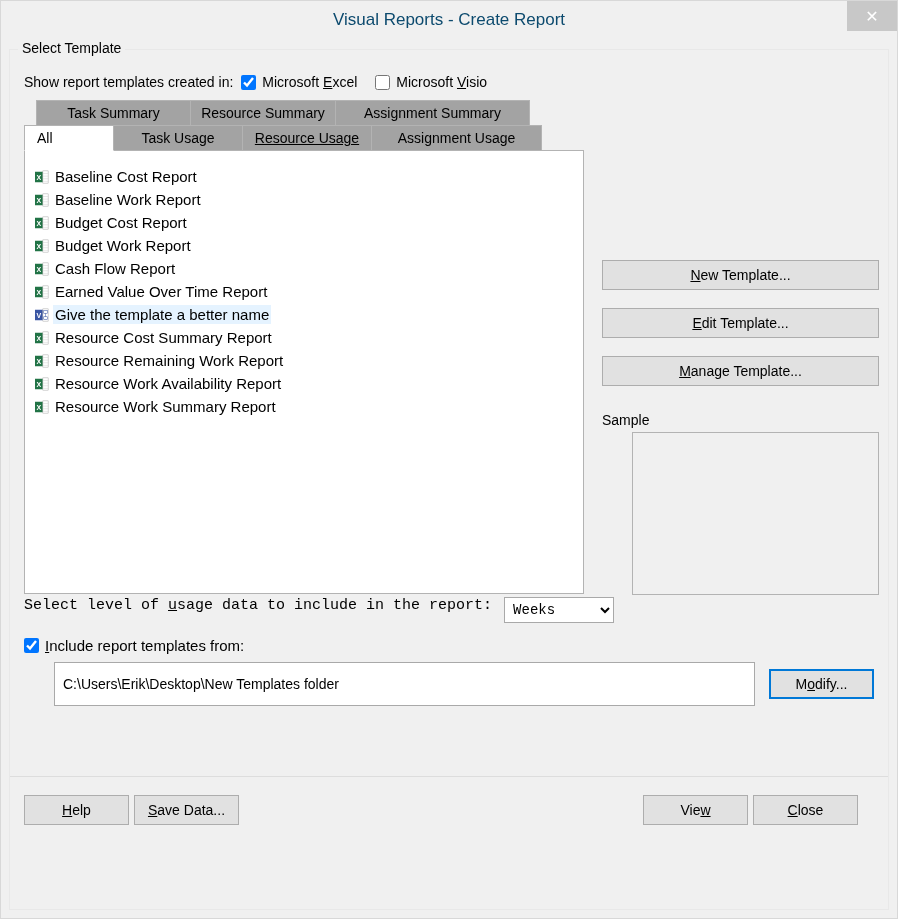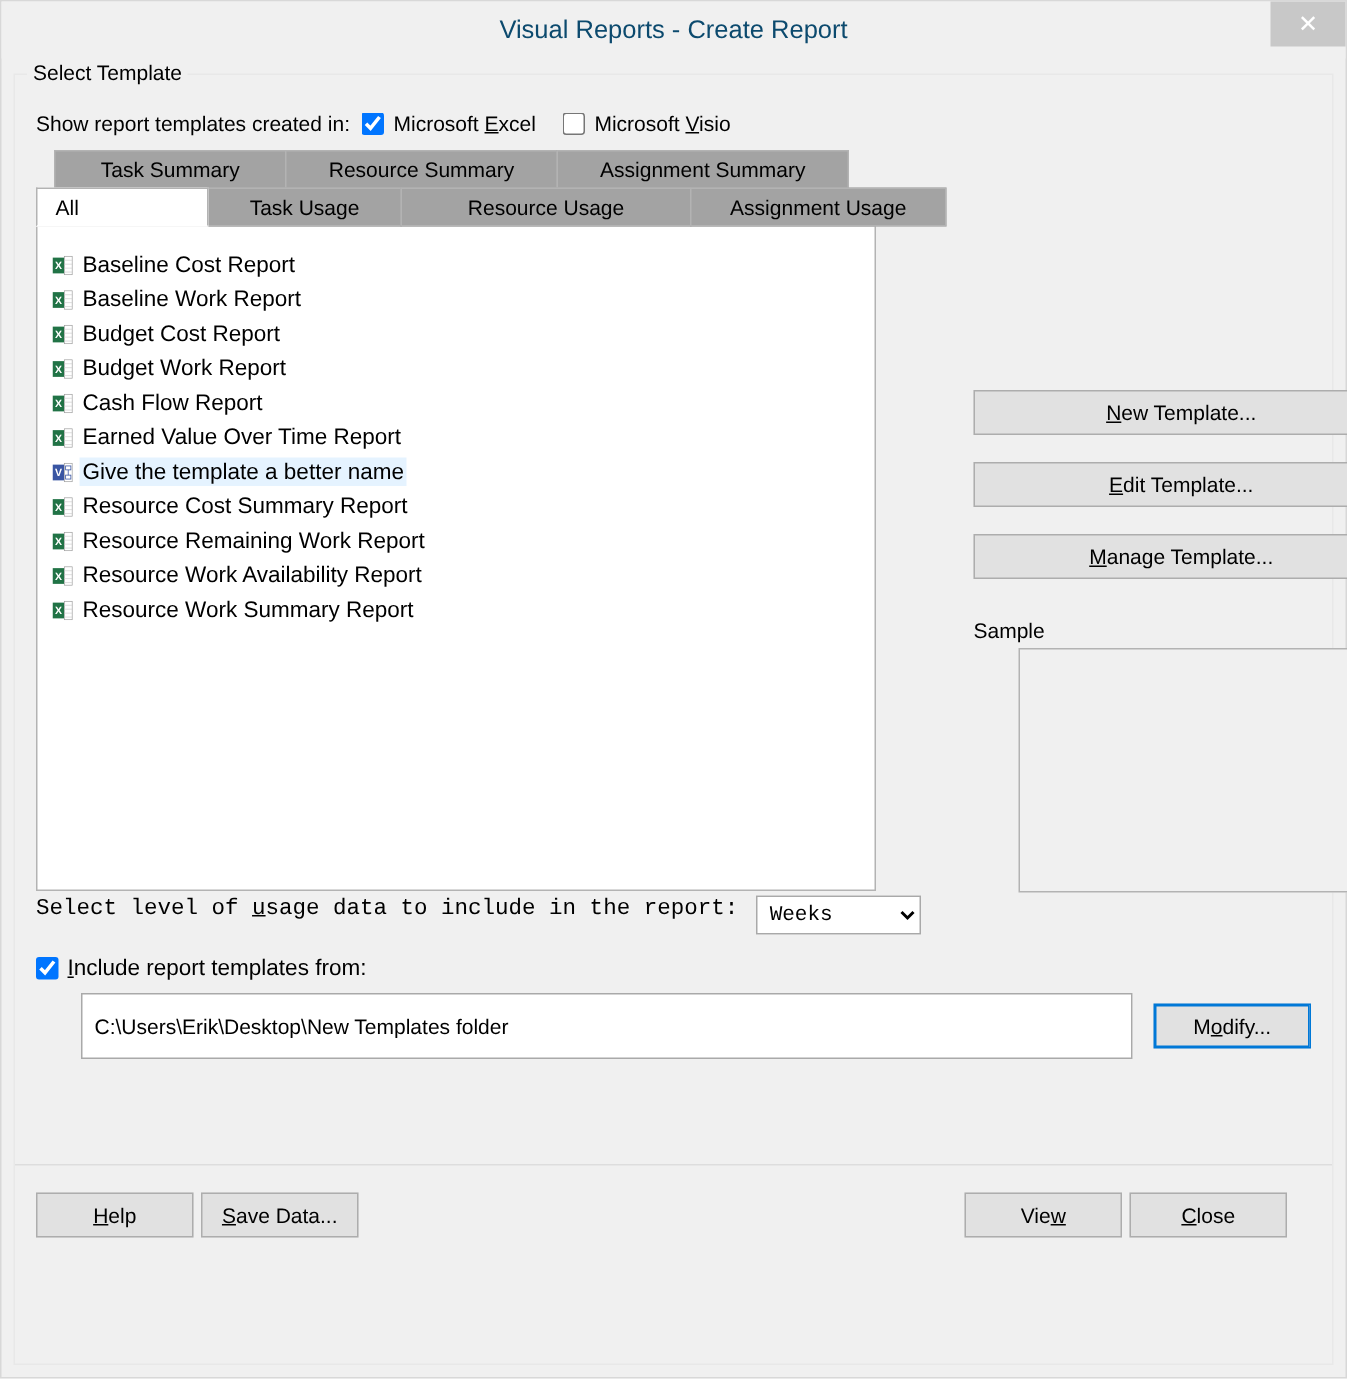--- a/index.html
+++ b/index.html
@@ -108,25 +108,25 @@
       margin-left: -1px;
     }
     .tab:first-child { margin-left: 0; }
     .tab.active {
       background: #fff;
       border-bottom: 1px solid #fff;
       z-index: 2;
       position: relative;
     }
     .tab-row1 .tab { width: 155px; }
-    .tab-row1 .tab:nth-child(2) { width: 182px; }
+    .tab-row1 .tab:nth-child(2) { width: 146px; }
     .tab-row1 .tab:nth-child(3) { width: 195px; }
-    .tab-row2 .tab { width: 115px; }
+    .tab-row2 .tab { width: 90px; }
     .tab-row2 .tab:nth-child(2) { width: 130px; }
-    .tab-row2 .tab:nth-child(3) { width: 194px; }
+    .tab-row2 .tab:nth-child(3) { width: 130px; text-decoration: underline; }
     .tab-row2 .tab:nth-child(4) { width: 171px; }
     .list-panel {
       width: 560px;
       height: 444px;
       background: #fff;
       border: 1px solid #b3b3b3;
       margin-top: -1px;
       padding: 14px 10px;
       overflow: auto;
     }

